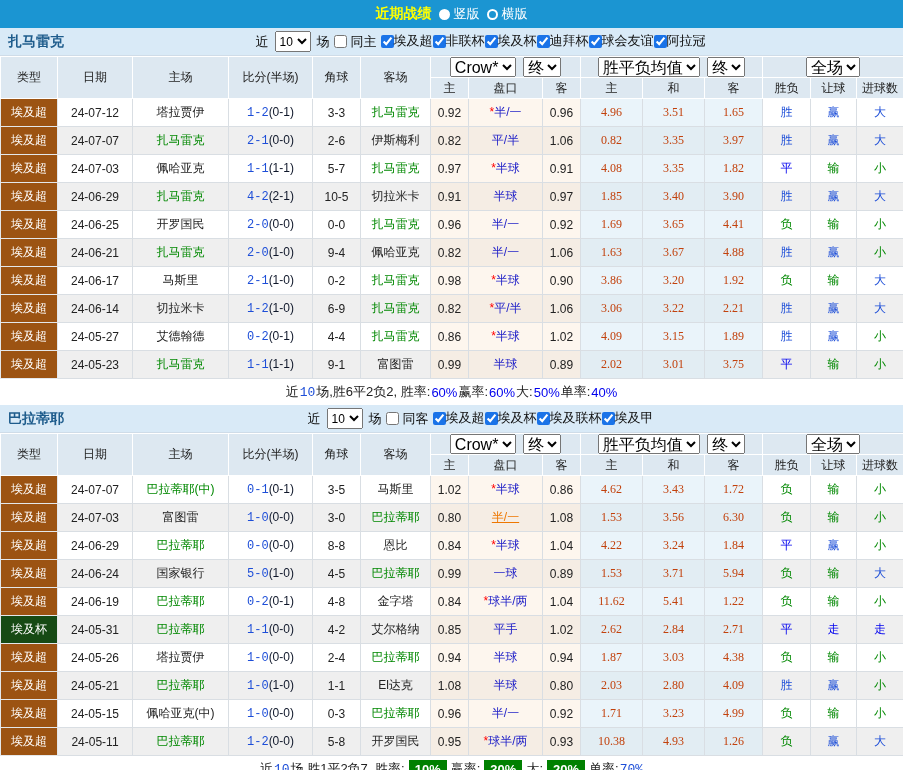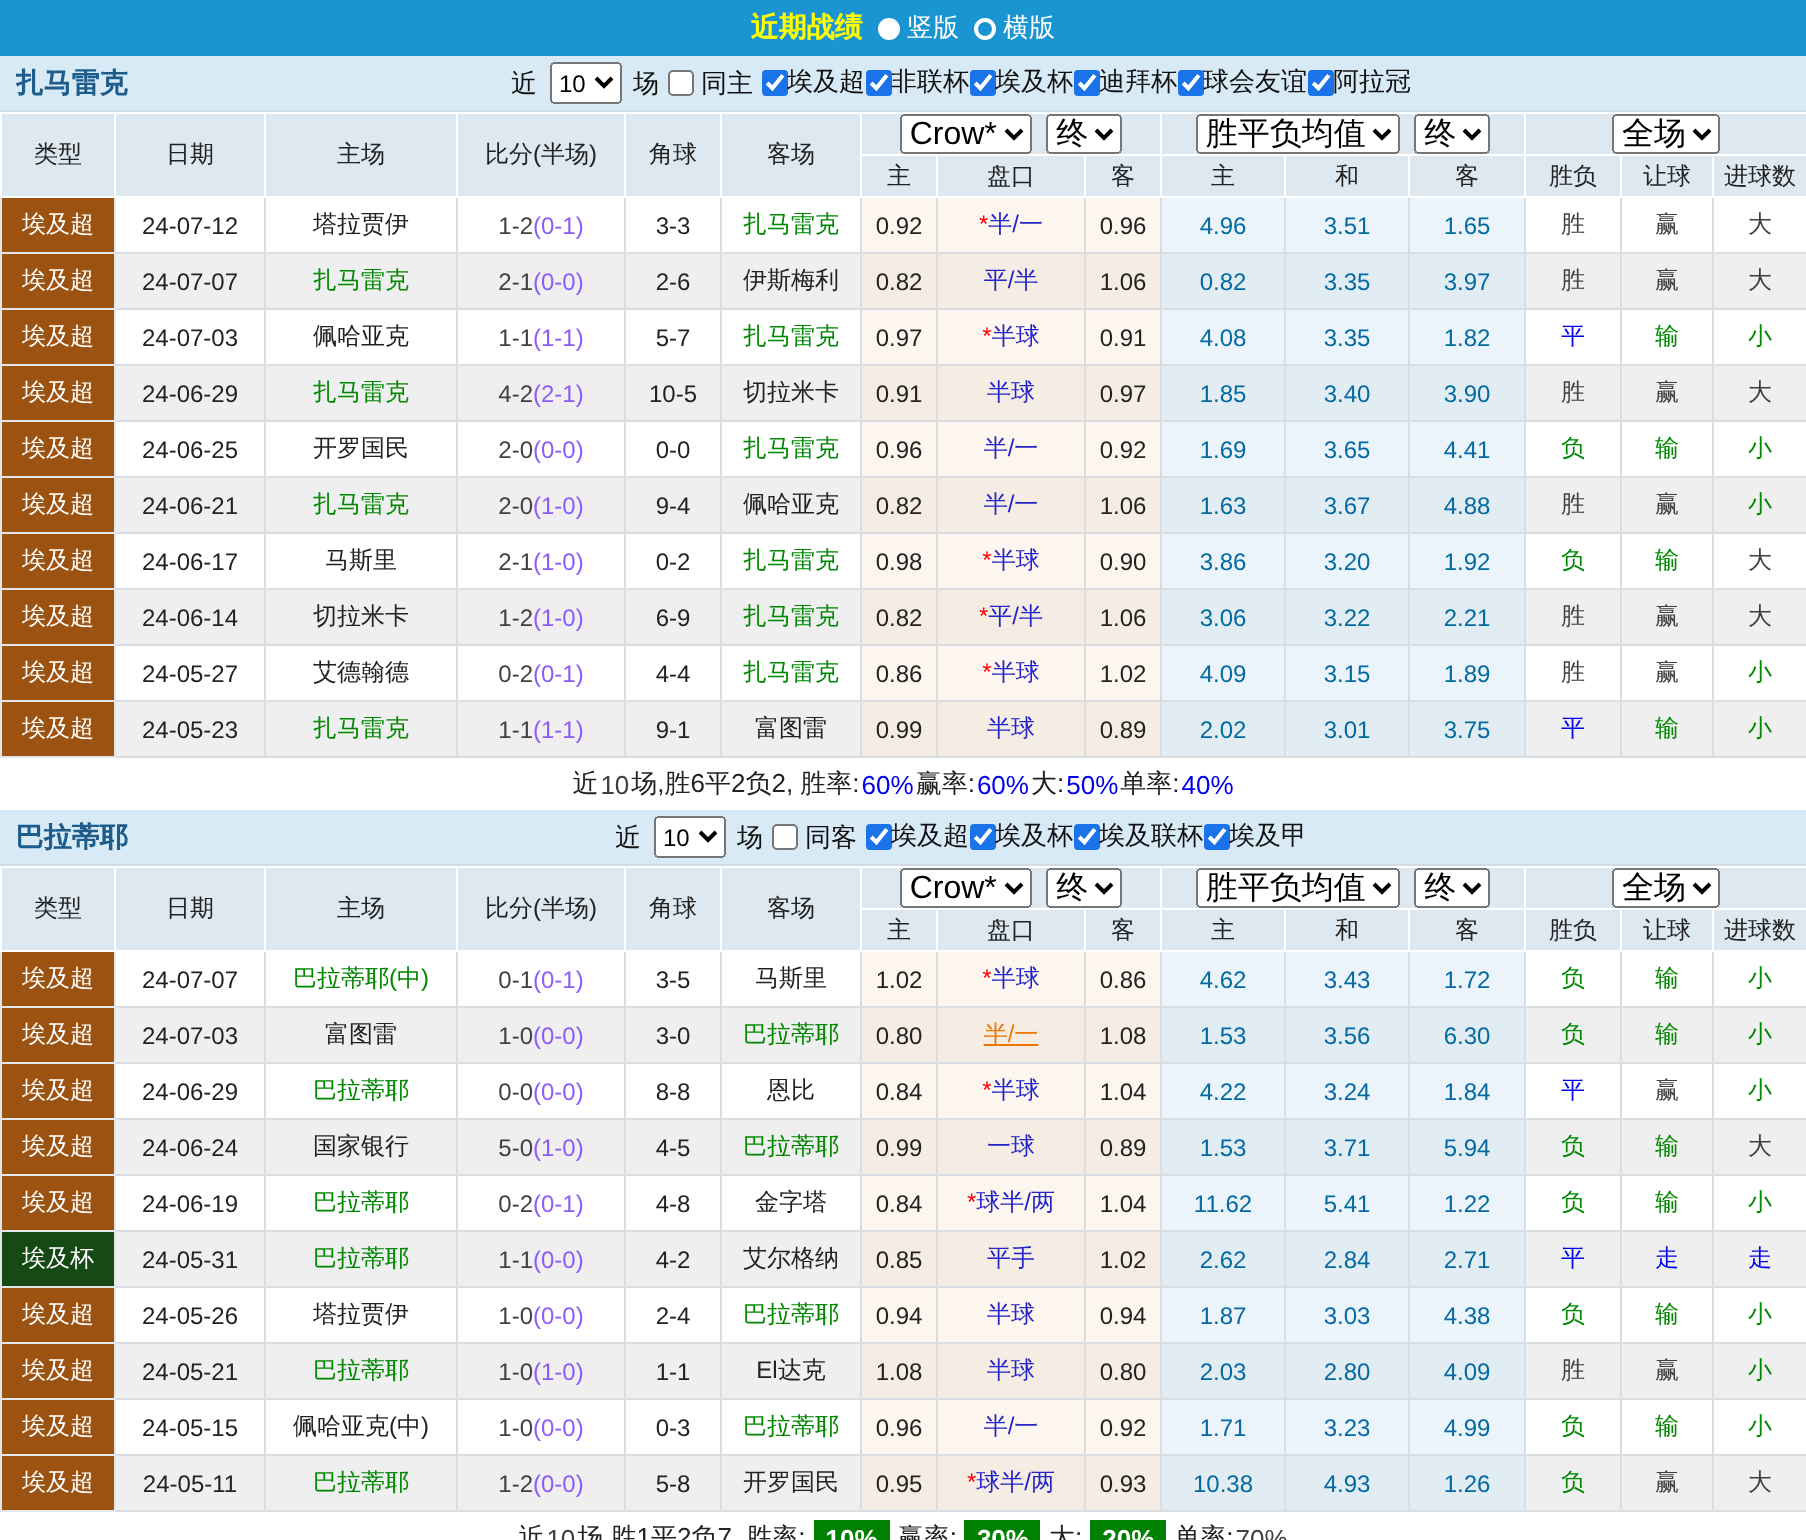--- a/index.html
+++ b/index.html
@@ -39,33 +39,33 @@
     border: 1px solid #fff; height: 21px; text-align: center; padding: 0;
   }
   th.grp select { font-size: 16px; height: 20px; margin: 0 2px; }
   td {
     border: 1px solid #d9dee3; height: 28px; text-align: center; padding: 0;
     background: #fff; font-size: 12px;
   }
   tr.even td.c-plain { background: #efefef; }
   td.c-odds { background: #fdf6ee; }
   tr.even td.c-odds { background: #f5ede4; }
-  td.c-avg { background: #eaf4fa; color: #0369a1; }
+  td.c-avg { background: #eaf4fa; color: #c2410c; font-family: Liberation Serif, serif; }
   tr.even td.c-avg { background: #e2edf3; }
   td.c-type { color: #fff; border-color: #e4e7ea; }
   td.bg-brown { background: #9c5312; }
   td.bg-green { background: #164a14; }
   .t-green { color: #008800; }
-  .t-r { color: #404040; }
+  .t-r { color: #1d4ed8; font-family: Liberation Mono, monospace; }
   .t-b { color: #0000ee; }
   .t-k { color: #222; }
   .star { color: #ff0000; }
   .hcp-blue { color: #2323c8; }
   .hcp-orange { color: #ee7700; text-decoration: underline; }
-  .half { color: #8b5cf6; }
+  .half { color: #0f172a; }
   
   .summary {
     height: 26px; display: flex; align-items: center; justify-content: center;
     font-size: 13px; background: #fff; gap: 1px;
   }
   .badge { background: #008000; color: #fff; font-weight: bold; padding: 2px 6px; margin: 0 3px; }
 </style>
 </head>
 <body>
 

